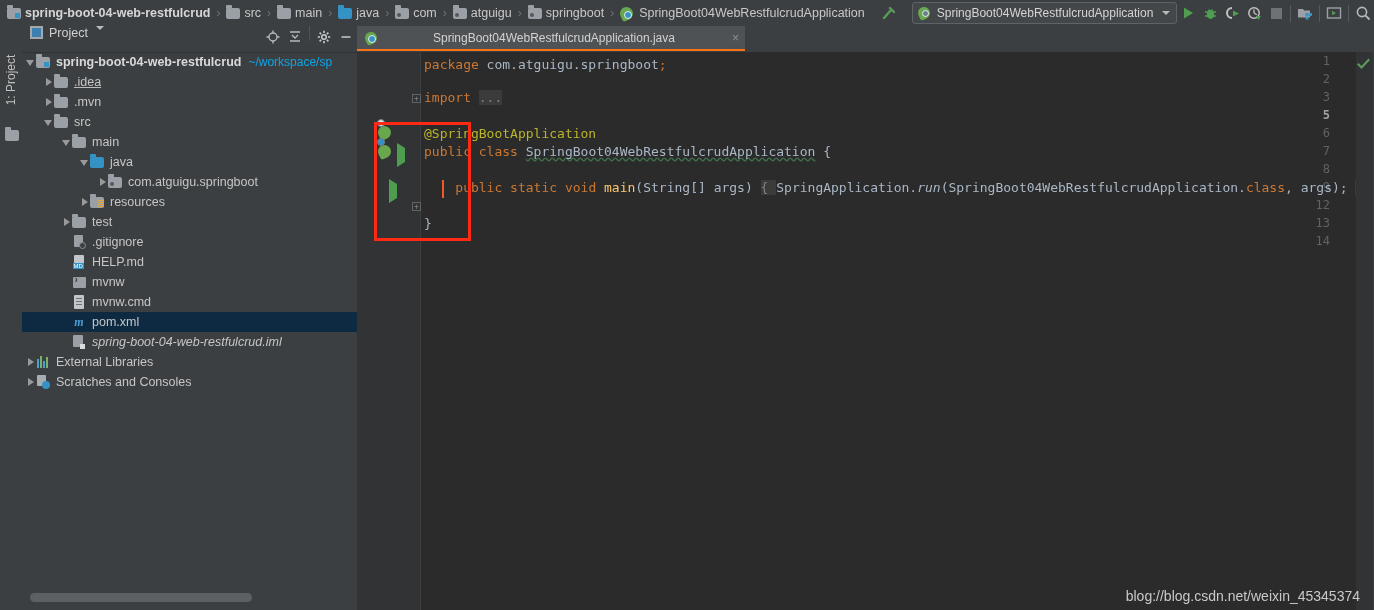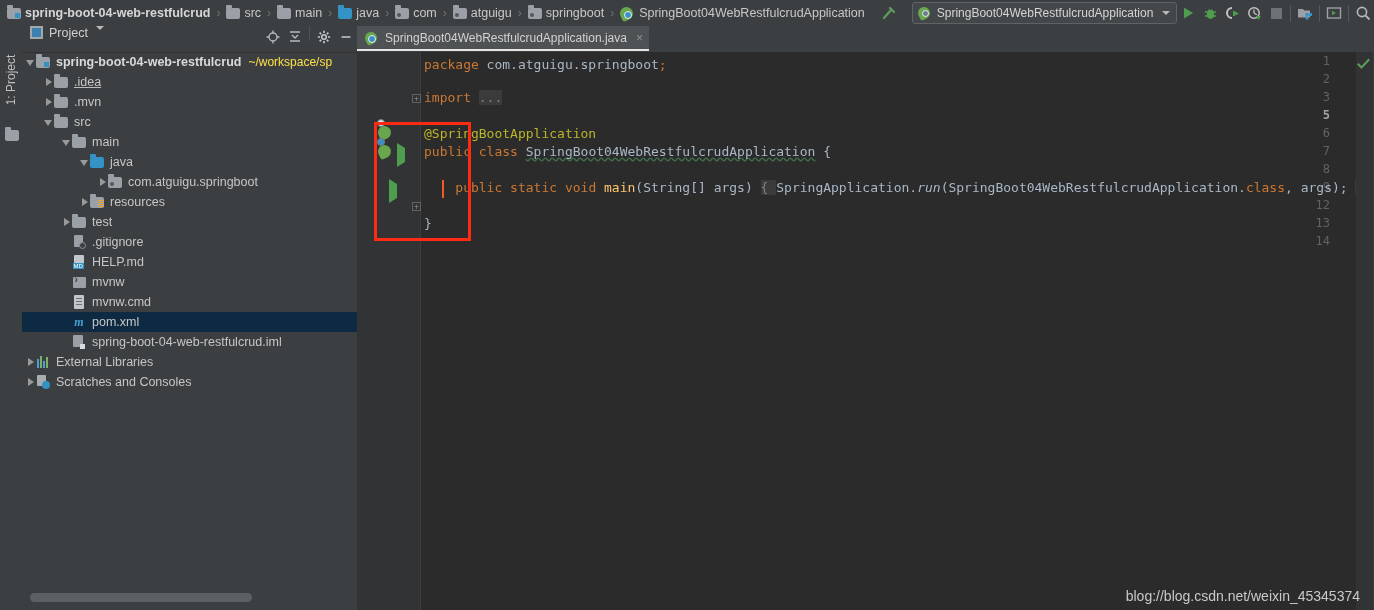--- a/index.html
+++ b/index.html
@@ -114,21 +114,21 @@
   .arrow.r:before{
     content:"";position:absolute;left:2px;top:0px;
     border-top:4.5px solid transparent;border-bottom:4.5px solid transparent;border-left:6px solid #9a9a9a;
   }
   .arrow.d:before{
     content:"";position:absolute;left:0px;top:2px;
     border-left:4.5px solid transparent;border-right:4.5px solid transparent;border-top:6px solid #9a9a9a;
   }
   .row .label{margin-left:5px;font-size:12.5px;color:#c6c6c6;}
   .row .label.bold{font-weight:bold;color:#d9d9d9;}
-  .row .sub{margin-left:7px;font-size:12px;color:#fde047;}
+  .row .sub{margin-left:7px;font-size:12px;color:#0ea5e9;}
   .ibox{width:16px;display:flex;align-items:center;justify-content:center;flex:0 0 auto;}
   .gitign{position:relative;width:13px;height:14px;}
   .gitign .g1{position:absolute;left:1px;top:0;width:9px;height:12px;background:#9aa0a6;border-radius:1px;}
   .gitign .g2{position:absolute;right:0;bottom:0;width:7px;height:7px;border:1.5px solid #8c9196;border-radius:50%;box-sizing:border-box;background:#3c3f41;}
   .mdicon{position:relative;width:13px;height:14px;}
   .mdicon .p{position:absolute;left:1px;top:0;width:10px;height:11px;background:#c2c6ca;border-radius:1px;}
   .mdicon .b{position:absolute;left:0;bottom:0;padding:0 1px;background:#3592c4;color:#fff;font-size:6px;line-height:6px;font-family:"Liberation Sans",sans-serif;}
   .shicon{width:13px;height:11px;background:#9aa0a6;border-radius:1px;position:relative;}
   .shicon:after{content:"\203A";position:absolute;left:2px;top:-3px;color:#3c3f41;font-size:10px;font-weight:bold;}
   .cmdicon{position:relative;width:12px;height:14px;}
@@ -151,21 +151,21 @@
   .hscroll{
     position:absolute;left:8px;bottom:8px;width:318px;height:9px;
   }
   .hscroll .thumb{width:222px;height:9px;background:#5c6063;border-radius:5px;}
 
   
   .editor{position:absolute;left:357px;top:26px;width:1017px;height:584px;background:#2b2b2b;}
   .tabbar{height:26px;background:#3c3f41;display:flex;align-items:flex-start;}
   .tab{
     height:25px;display:flex;align-items:center;padding:0 6px 0 8px;background:#4e5254;
-    border-bottom:2px solid #e5e5e5;box-sizing:border-box;
+    border-bottom:2px solid #f97316;box-sizing:border-box;gap:48px;
   }
   .tab .tname{margin-left:6px;font-size:12px;color:#d2d2d2;}
   .tab .tclose{margin-left:9px;color:#8d9194;font-size:12px;line-height:12px;}
 
   .codearea{position:absolute;left:0;top:26px;width:1017px;height:558px;background:#2b2b2b;}
   .gutter{
     position:absolute;left:0;top:0;width:63px;height:558px;background:#313335;
   }
   .lnum{
     position:absolute;right:44px;font-size:12px;color:#606366;
@@ -496,21 +496,21 @@
         <span class="label">mvnw.cmd</span>
       </div>
 
       <div class="row sel" style="padding-left:49px;">
         <span class="ibox">
             <span class="mvnicon">m</span>
           </span>
         <span class="label">pom.xml</span>
       </div>
 
-      <div class="row" style="padding-left:49px;">
+      <div class="row" style="padding-left:49px;font-style:italic;">
         <span class="ibox">
             <span class="imlicon">
               <span class="p"></span>
               <span class="s"></span>
             </span>
           </span>
         <span class="label">spring-boot-04-web-restfulcrud.iml</span>
       </div>
 
       <div class="row" style="padding-left:4px;">

